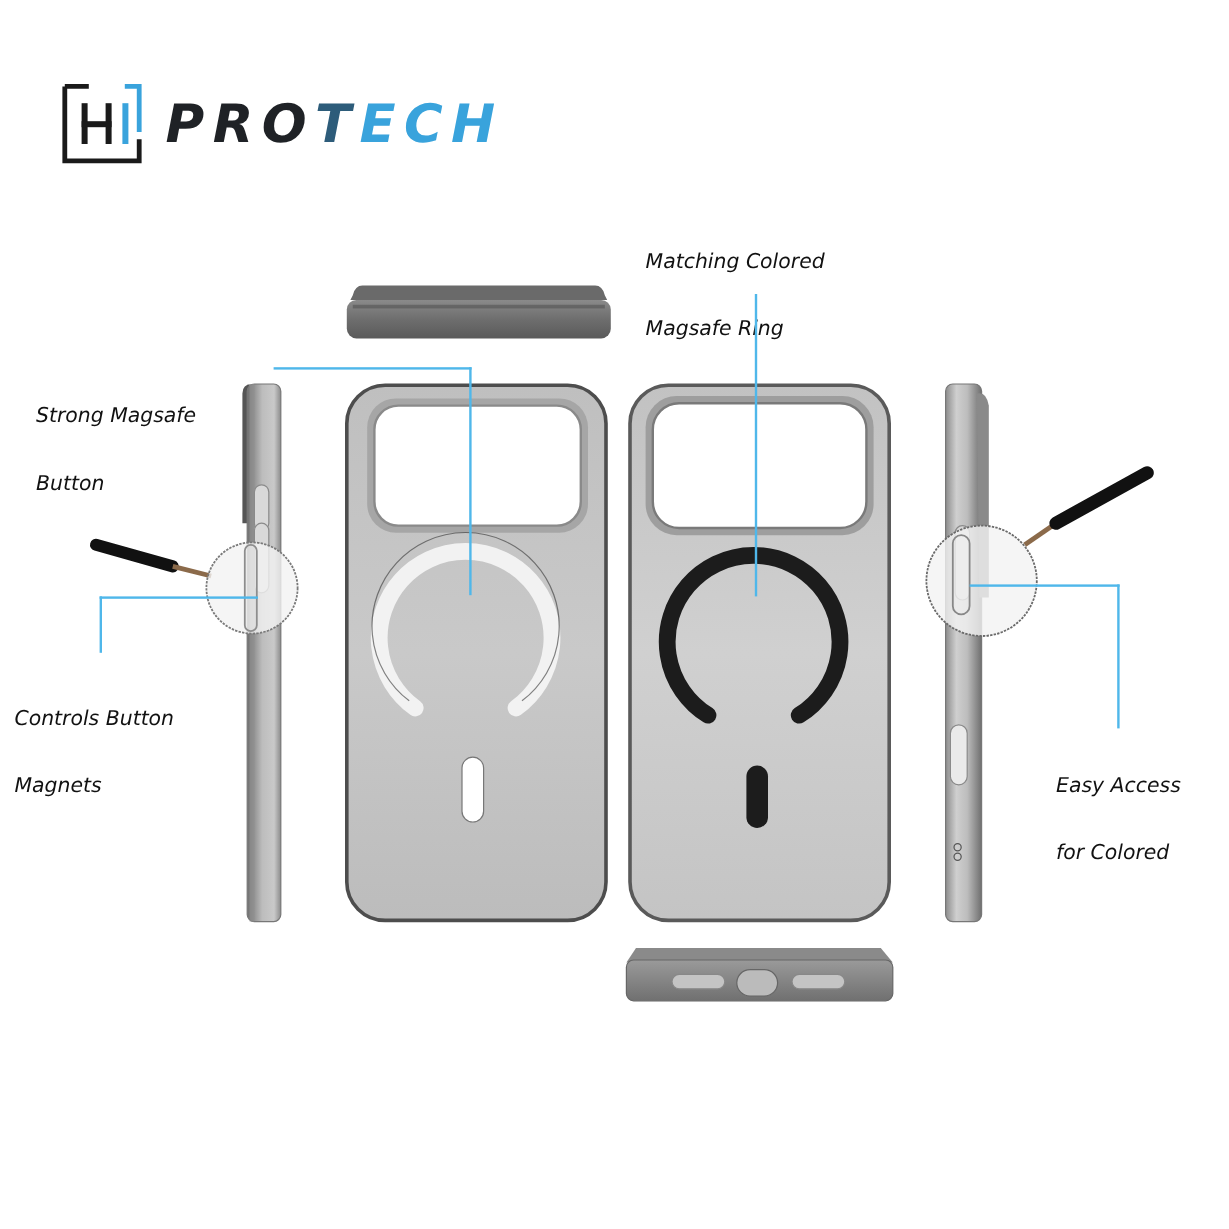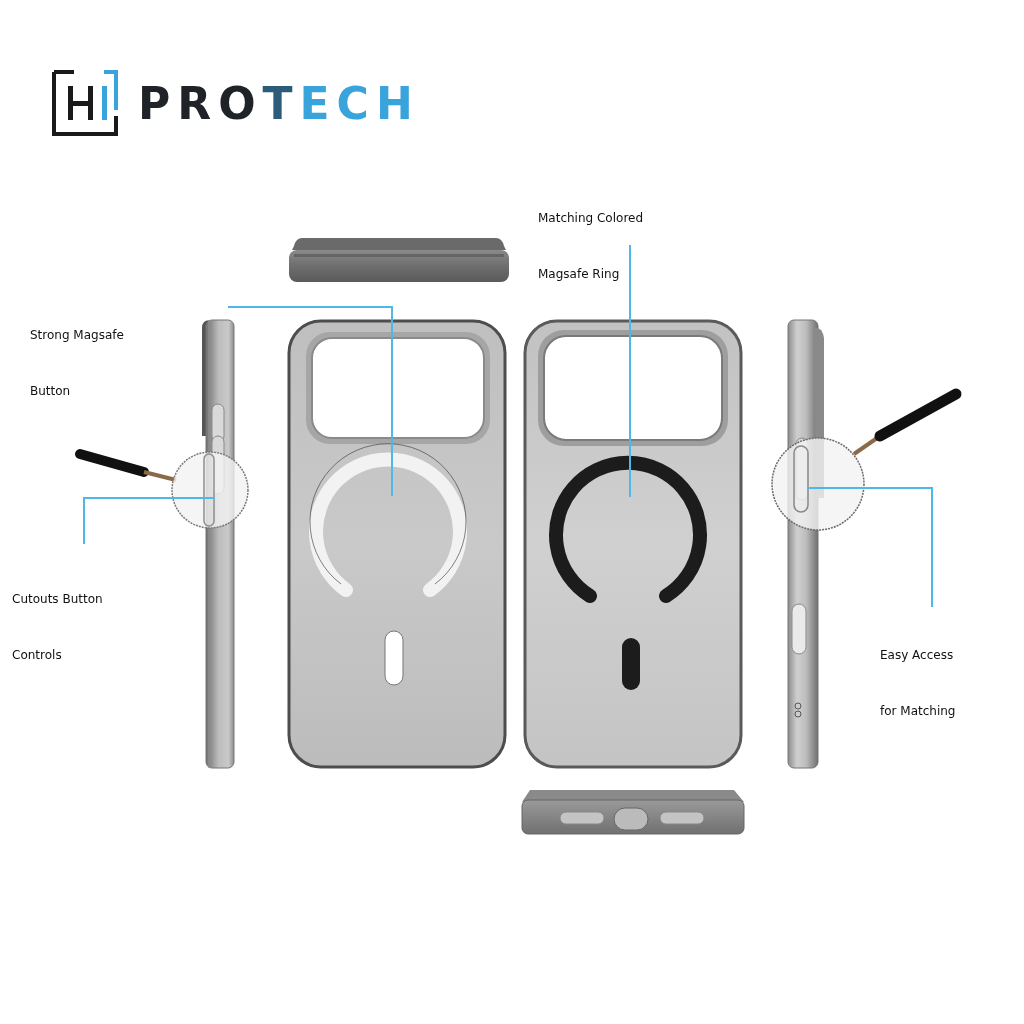--- a/index.html
+++ b/index.html
@@ -1,24 +1,24 @@
 <!DOCTYPE html>
 <html><head>
 <meta charset="utf-8">
 <style>
   html, body { margin:0; padding:0; background:#ffffff; }
   body { width:1024px; height:1024px; position:relative; overflow:hidden; font-family:"DejaVu Sans", sans-serif; color:#111; }
-  .abs { position:absolute; }
+  .abs { position:absolute;font-style:italic; }
   .logo { left:52px; top:70px; width:360px; height:68px; }
   .logo-mark { position:absolute; left:0; top:0; width:66px; height:66px; }
   .logo-text { position:absolute; left:86px; top:6px; font-family:"DejaVu Sans", sans-serif; font-weight:bold; font-size:44px; letter-spacing:7px; line-height:56px; }
   .logo-text .dark { color:#1f2226; }
   .logo-text .mid { color:#2d5c7a; }
   .logo-text .blue { color:#39a3dc; }
-  .callout { font-family:"DejaVu Sans", sans-serif; font-size:12px; line-height:28px; font-weight:500; color:#111; white-space:pre-line; }
+  .callout { font-family:"DejaVu Sans", sans-serif; font-size:17px; line-height:28px; font-weight:500; color:#111; white-space:pre-line; }
   .line { background:#4fb7ea; position:absolute; }
   svg { position:absolute; overflow:visible; }
 </style>
 </head>
 <body>
 
 <div class="abs logo">
   <svg class="logo-mark" viewBox="0 0 66 66" width="66" height="66">
     <path d="M2 2 H22 M2 2 V64 H64 V46" stroke="#1a1a1a" stroke-width="4" fill="none"></path>
     <path d="M52 2 H64 V40" stroke="#39a3dc" stroke-width="4" fill="none"></path>
@@ -27,31 +27,31 @@
     <rect x="16" y="31" width="25" height="5" fill="#1a1a1a"></rect>
     <rect x="50" y="16" width="5" height="34" fill="#39a3dc"></rect>
   </svg>
   <div class="logo-text"><span class="dark">PRO</span><span class="mid">T</span><span class="blue">ECH</span></div>
 </div>
 
 <div class="abs callout" style="left:538px; top:176px;">
   <div>Matching Colored</div>
   <div>Magsafe Ring</div>
 </div>
-<div class="abs callout" style="left:30px; top:293px;">
+<div class="abs callout" style="left:30px; top:305px;">
   <div>Strong Magsafe</div>
   <div>Button</div>
 </div>
 <div class="abs callout" style="left:12px; top:557px;">
-  <div>Cutouts Button</div>
-  <div>Controls</div>
+  <div>Controls Button</div>
+  <div>Magnets</div>
 </div>
 <div class="abs callout" style="left:880px; top:613px;">
   <div>Easy Access</div>
-  <div>for Matching</div>
+  <div>for Colored</div>
 </div>
 
 <svg style="left:288px; top:236px;" width="222" height="48">
   <defs>
     <linearGradient id="gEdge" x1="0" y1="0" x2="0" y2="1">
       <stop offset="0" stop-color="#8a8a8a"></stop>
         <stop offset="0.5" stop-color="#6e6e6e"></stop>
         <stop offset="1" stop-color="#5a5a5a"></stop>
     </linearGradient>
   </defs>

